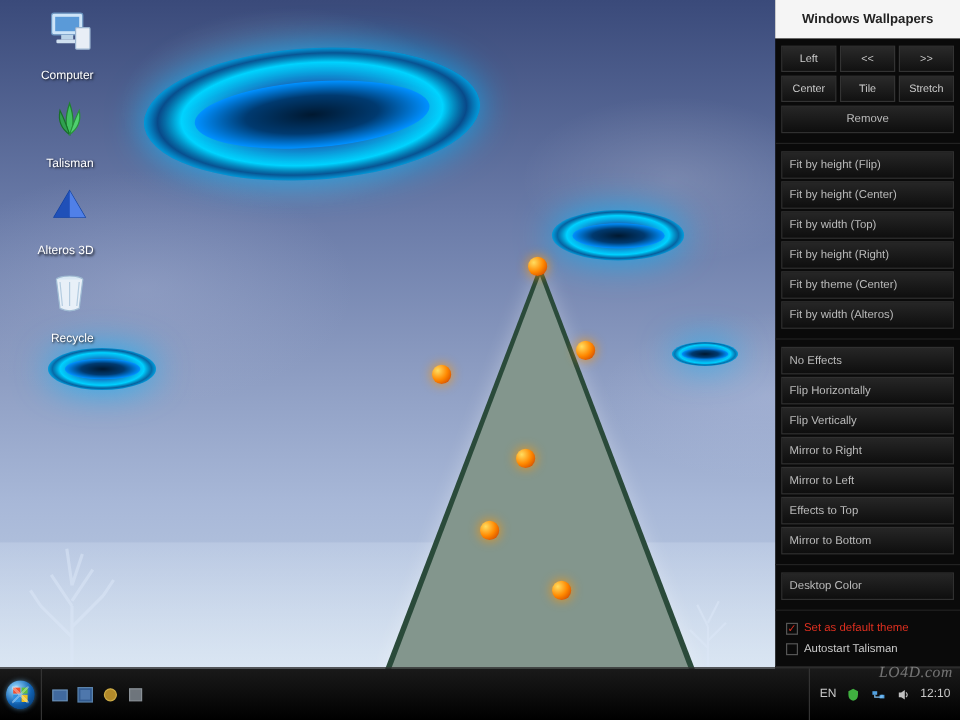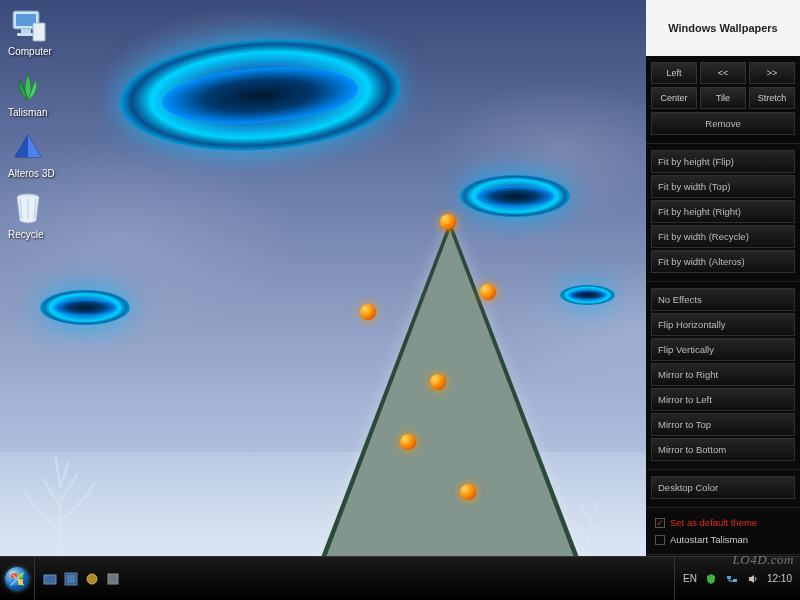--- a/index.html
+++ b/index.html
@@ -24,27 +24,27 @@
 .tree::after{content:'';position:absolute;left:50%;bottom:0;transform:translateX(-50%);width:0;height:0;border-left:125px solid transparent;border-right:125px solid transparent;border-bottom:330px solid rgba(255,255,255,0.7);mix-blend-mode:screen;opacity:0.6;}
 .orn { position:absolute; width:16px; height:16px; border-radius:50%; background: radial-gradient(circle at 30% 30%, #ffdd60, #ff8800 50%, #cc4400 90%); box-shadow:0 0 10px rgba(255,150,0,0.9); }
 .o1{left:430px;bottom:210px}.o2{left:360px;bottom:280px}.o3{left:480px;bottom:300px}.o4{left:400px;bottom:150px}.o5{left:460px;bottom:100px}.o6{left:440px;bottom:370px}
 .ground { position:absolute; left:0; right:0; bottom:28px; height:120px; background: linear-gradient(180deg, rgba(230,240,255,0.2) 0%, rgba(240,248,255,0.6) 100%); }
 .bare-tree { position:absolute; bottom:30px; opacity:0.5; }
 .bt1{left:10px;width:100px;height:130px}.bt2{left:550px;width:80px;height:90px}
 .bare-tree svg { width:100%; height:100%; stroke:#dde8f8; stroke-width:1.2; fill:none; }
 
 
 .desktop-icons { position:absolute; top:4px; left:8px; width:70px; }
-.desktop-icon { display:flex; flex-direction:column; align-items:flex-start; padding:4px 0 8px; cursor:pointer; }
+.desktop-icon { display:flex; flex-direction:column; align-items:flex-end; padding:4px 0 8px; cursor:pointer;gap:12px; }
 .desktop-icon .ic { width:40px; height:36px; display:flex; align-items:center; justify-content:center; }
 .desktop-icon .lbl { color:#fff; font-size:10px; text-align:center; text-shadow:1px 1px 2px rgba(0,0,0,0.9); margin-top:2px; }
 
 
 .panel { position:absolute; top:0; right:0; width:154px; bottom:28px; background:#0a0a0a; display:flex; flex-direction:column; font-size:10px; color:#ccc; }
-.panel-title { background:#f5f5f5; color:#222; font-weight:bold; font-size:11px; text-align:center; padding:22px 4px; }
+.panel-title { background:#f5f5f5; color:#222; font-weight:bold; font-size:11px; text-align:center; padding:10px 4px; }
 .panel-section { padding:6px 5px; border-bottom:1px solid #222; }
 .btn-row { display:flex; gap:3px; margin-bottom:3px; }
 .pbtn { flex:1; background:linear-gradient(180deg,#2a2a2a,#111); border:1px solid #333; color:#ccc; font-size:9px; padding:5px 2px; text-align:center; cursor:pointer; }
 .pbtn-full { width:100%; background:linear-gradient(180deg,#262626,#0e0e0e); border:1px solid #303030; color:#bbb; font-size:9.5px; padding:5px 6px; text-align:left; cursor:pointer; margin-bottom:2px; }
 .chk-row { display:flex; align-items:center; gap:5px; padding:3px 4px; cursor:pointer; font-size:9.5px; }
 .chk-row .box { width:10px; height:10px; border:1px solid #555; display:flex; align-items:center; justify-content:center; font-size:9px; }
 .chk-row.checked .box { color:#e03020; }
 .chk-row.checked .txt { color:#e03020; }
 .panel-close { margin-top:auto; padding:6px; display:flex; align-items:center; gap:5px; background:#111; border-top:1px solid #222; cursor:pointer; }
 .panel-close .sq { width:12px; height:12px; background:#d02010; display:flex; align-items:center; justify-content:center; color:#fff; font-size:9px; }
@@ -147,33 +147,34 @@
     <div class="btn-row">
       <div class="pbtn">Center</div>
       <div class="pbtn">Tile</div>
       <div class="pbtn">Stretch</div>
     </div>
     <div class="pbtn-full" style="text-align:center">Remove</div>
   </div>
 
   <div class="panel-section">
     <div class="pbtn-full">Fit by height (Flip)</div>
+    <div class="pbtn-full">Fit by height (Center)</div>
     <div class="pbtn-full">Fit by width (Top)</div>
     <div class="pbtn-full">Fit by height (Right)</div>
-    <div class="pbtn-full">Fit by width (Recycle)</div>
+    <div class="pbtn-full">Fit by theme (Center)</div>
     <div class="pbtn-full">Fit by width (Alteros)</div>
   </div>
 
   <div class="panel-section">
     <div class="pbtn-full">No Effects</div>
     <div class="pbtn-full">Flip Horizontally</div>
     <div class="pbtn-full">Flip Vertically</div>
     <div class="pbtn-full">Mirror to Right</div>
     <div class="pbtn-full">Mirror to Left</div>
-    <div class="pbtn-full">Mirror to Top</div>
+    <div class="pbtn-full">Effects to Top</div>
     <div class="pbtn-full">Mirror to Bottom</div>
   </div>
 
   <div class="panel-section">
     <div class="pbtn-full">Desktop Color</div>
   </div>
 
   <div class="panel-section" style="border-bottom:none">
     <div class="chk-row checked">
       <span class="box">✓</span>

